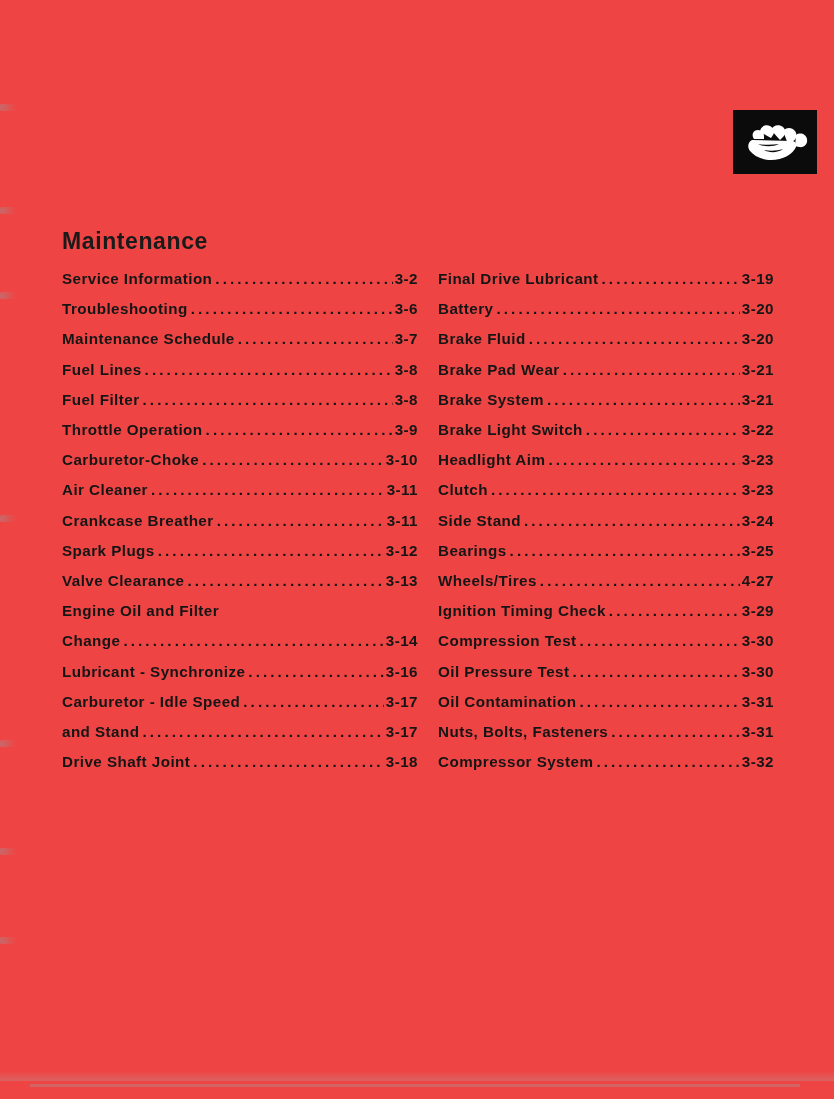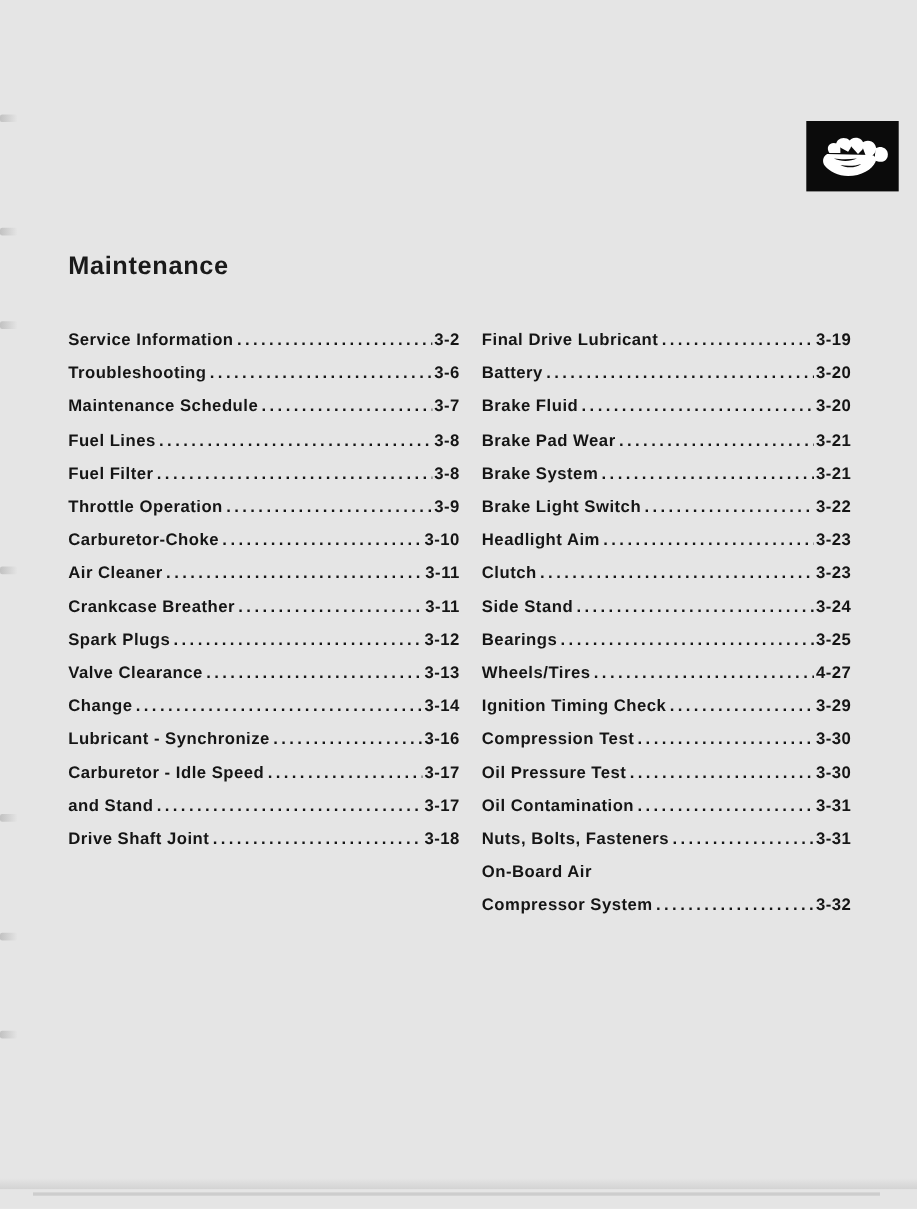--- a/index.html
+++ b/index.html
@@ -12,21 +12,21 @@
     background: #ffffff;
     font-family: "Liberation Sans", sans-serif;
     color: #111111;
     position: relative;
     overflow: hidden;
   }
 
   .page {
     position: absolute;
     inset: 0;
-    background: #e5e5e5;
+    background: #ef4444;
   }
 
   
   .scan-mark {
     position: absolute;
     left: 0;
     width: 16px;
     height: 7px;
     background: linear-gradient(to right, rgba(150,150,150,0.45), rgba(255,255,255,0));
     border-radius: 2px;
@@ -78,21 +78,20 @@
     margin: 0 0 16px 0;
     color: #1a1a1a;
   }
 
   .columns {
     display: flex;
     gap: 0px;
   }
   .col {
     width: 356px;
-    margin-top: 31px;
   }
   .col.right {
     padding-left: 20px;
     width: 336px;
   }
 
   .toc-row {
     display: flex;
     align-items: flex-end;
     font-size: 15.2px;
@@ -224,20 +223,24 @@
           <span class="toc-dots">.......................................................</span>
           <span class="toc-page">3-12</span>
         </div>
 
         <div class="toc-row">
           <span class="toc-label">Valve Clearance</span>
           <span class="toc-dots">.......................................................</span>
           <span class="toc-page">3-13</span>
         </div>
 
+        <div class="toc-row cont">
+          <span class="toc-label">Engine Oil and Filter</span>
+
+        </div>
 
         <div class="toc-row">
           <span class="toc-label">Change</span>
           <span class="toc-dots">.......................................................</span>
           <span class="toc-page">3-14</span>
         </div>
 
         <div class="toc-row">
           <span class="toc-label">Lubricant - Synchronize</span>
           <span class="toc-dots">.......................................................</span>
@@ -357,24 +360,20 @@
           <span class="toc-dots">.......................................................</span>
           <span class="toc-page">3-31</span>
         </div>
 
         <div class="toc-row">
           <span class="toc-label">Nuts, Bolts, Fasteners</span>
           <span class="toc-dots">.......................................................</span>
           <span class="toc-page">3-31</span>
         </div>
 
-        <div class="toc-row cont">
-          <span class="toc-label">On-Board Air</span>
-
-        </div>
 
         <div class="toc-row">
           <span class="toc-label">Compressor System</span>
           <span class="toc-dots">.......................................................</span>
           <span class="toc-page">3-32</span>
         </div>
 
       </div>
     </div>
   </div>

